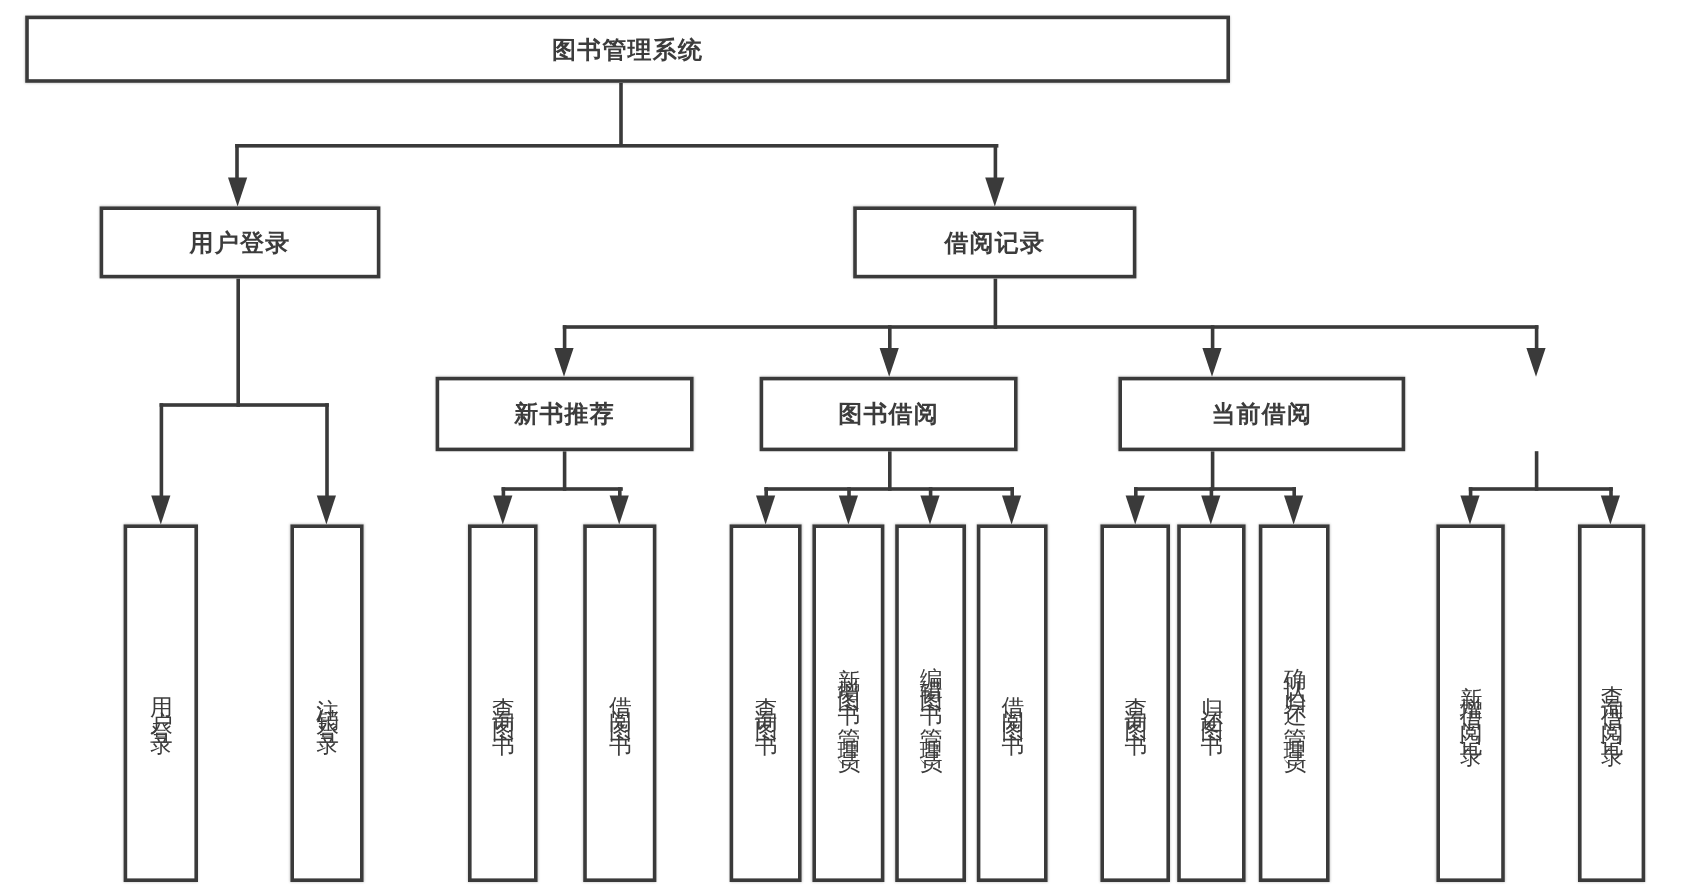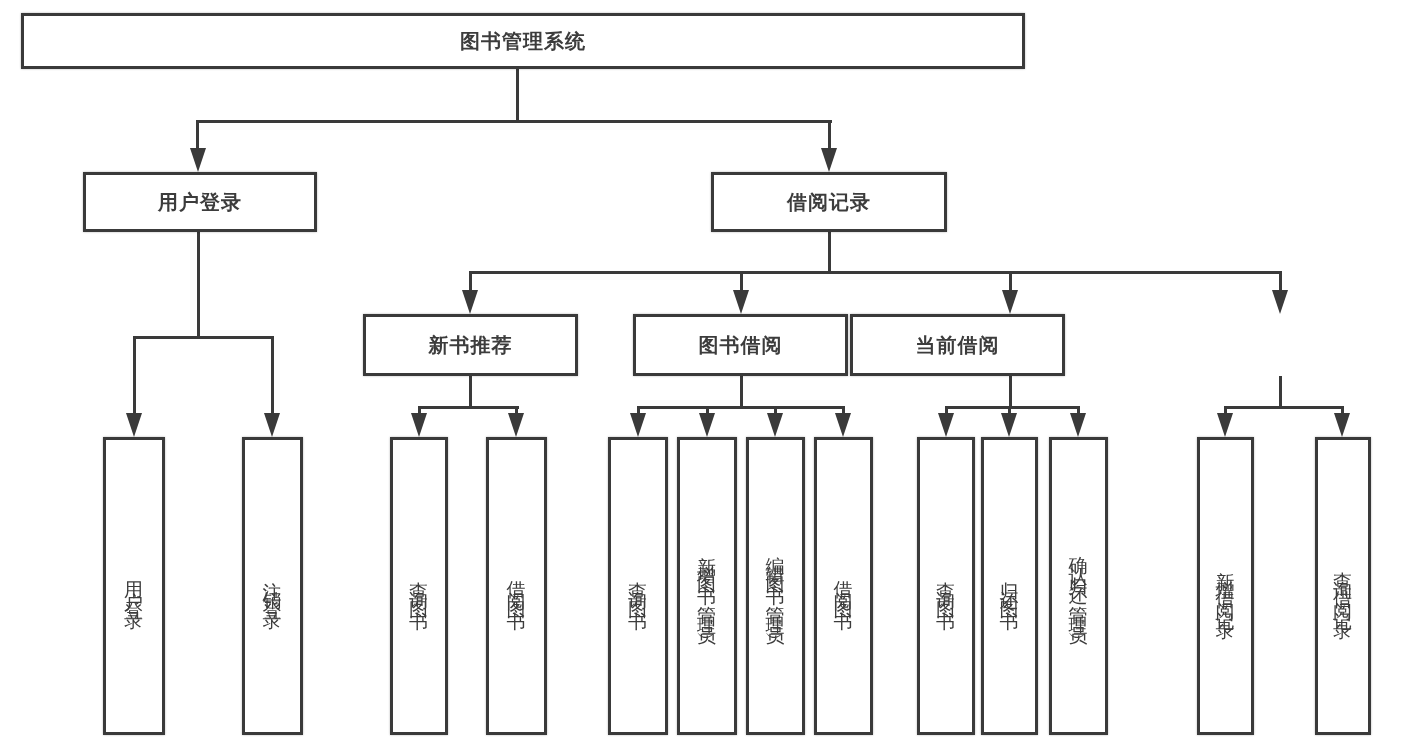--- a/index.html
+++ b/index.html
@@ -75,21 +75,21 @@
   <div class="box hbox" style="left:711px;top:172px;width:236px;height:60px">
     <span>借阅记录</span>
   </div>
 
   <div class="box hbox" style="left:633px;top:314px;width:215px;height:62px">
     <span>图书借阅</span>
   </div>
   <div class="box hbox" style="left:363px;top:314px;width:215px;height:62px">
     <span>新书推荐</span>
   </div>
-  <div class="box hbox" style="left:850px;top:314px;width:215px;height:62px">
+  <div class="box hbox" style="left:932px;top:314px;width:239px;height:62px">
     <span>当前借阅</span>
   </div>
 
   <div class="box vbox" style="left:103px;top:437px;width:62px;height:298px">
     <span>用户登录</span>
   </div>
   <div class="box vbox" style="left:242px;top:437px;width:61px;height:298px">
     <span>注销登录</span>
   </div>
 

